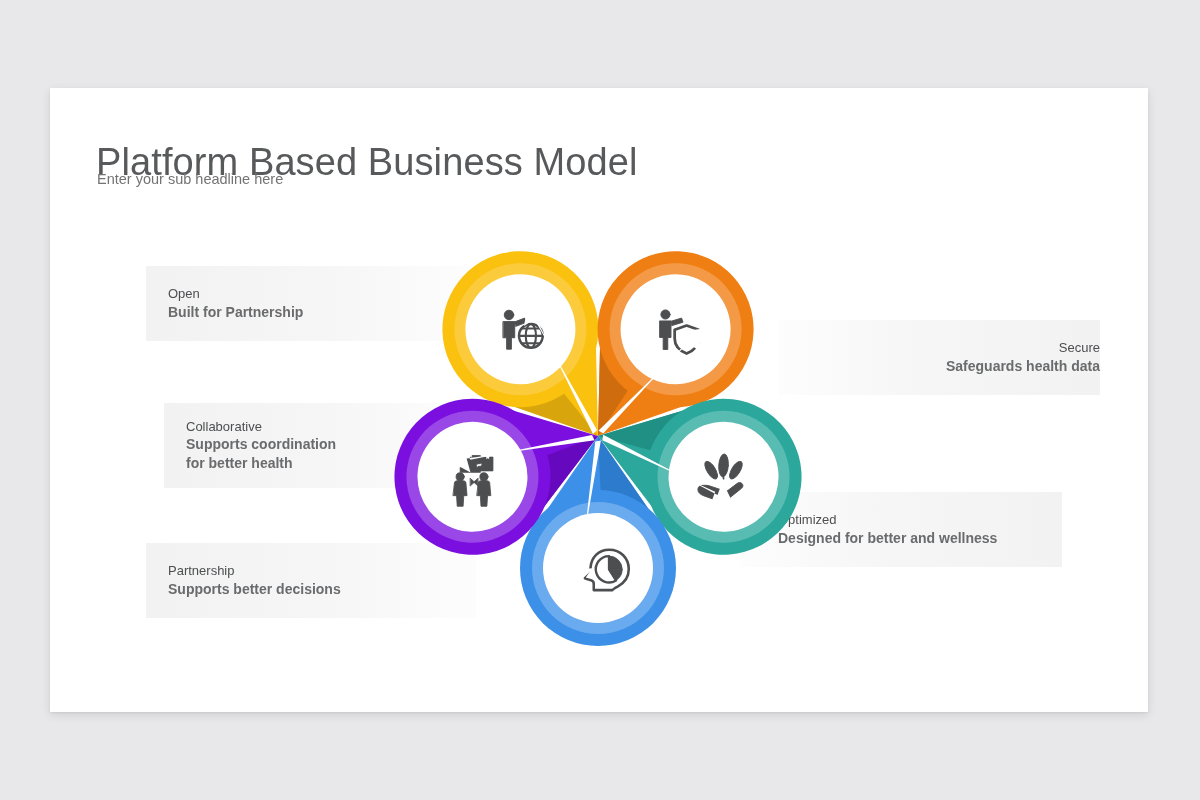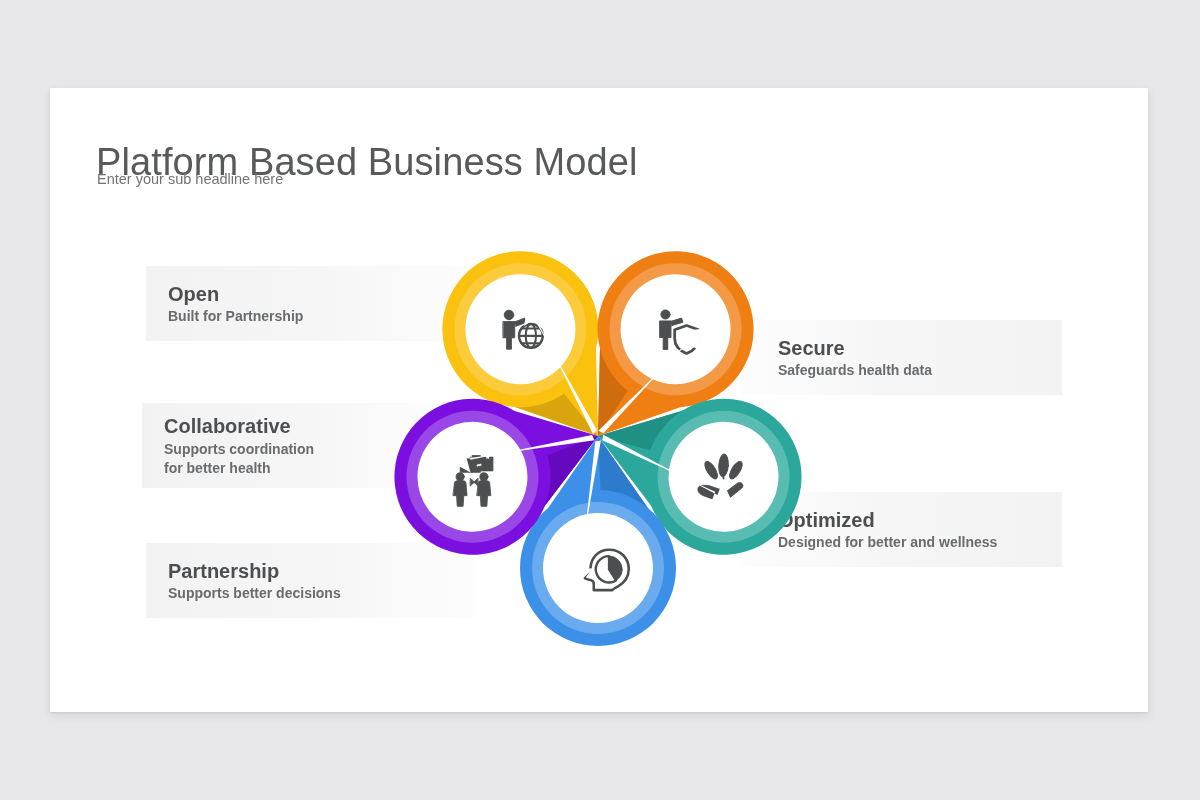--- a/index.html
+++ b/index.html
@@ -62,38 +62,38 @@
     align-items: flex-start;
     text-align: left;
   }
   .caption.right {
     background: linear-gradient(to left, #f2f2f2 0%, #f6f6f6 55%, #fdfdfd 100%);
     padding-left: 38px;
     align-items: flex-start;
     text-align: left;
   }
   .caption-title {
-    font-size: 20px;
-    font-weight: bold;
+    font-size: 13px;
+    font-weight: normal;
     color: #4d4e50;
     line-height: 1.32;
     white-space: nowrap;
   }
   .caption-desc {
     font-size: 14px;
     font-weight: 700;
     color: #6a6b6d;
     line-height: 1.36;
   }
 
   
   #caption-open        { left: 96px;  top: 178px; width: 330px; height: 75px; }
-  #caption-collab      { left: 92px;  top: 315px; width: 300px; height: 85px; }
+  #caption-collab      { left: 114px;  top: 315px; width: 300px; height: 85px; }
   #caption-insightful  { left: 96px;  top: 455px; width: 330px; height: 75px; }
-  #caption-secure      { left: 690px; top: 232px; width: 322px; height: 75px; }
+  #caption-secure      { left: 728px; top: 232px; width: 322px; height: 75px; align-items: flex-end; }
   #caption-optimized   { left: 690px; top: 404px; width: 322px; height: 75px; }
 
   
   #pinwheel {
     position: absolute;
     left: 288px;
     top: 118px;
     width: 520px;
     height: 460px;
   }

